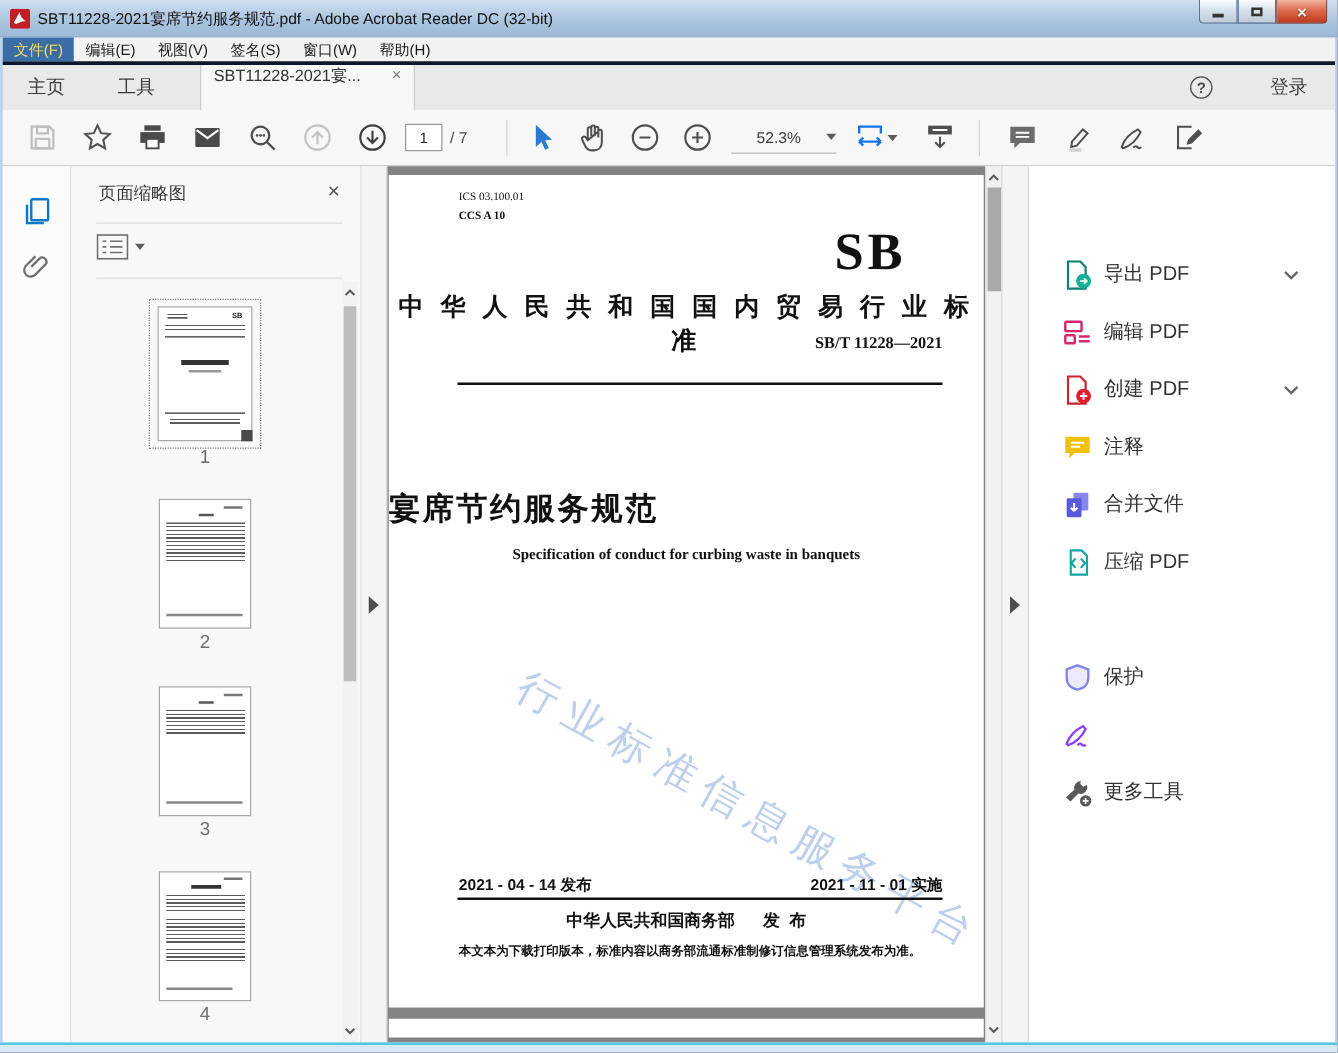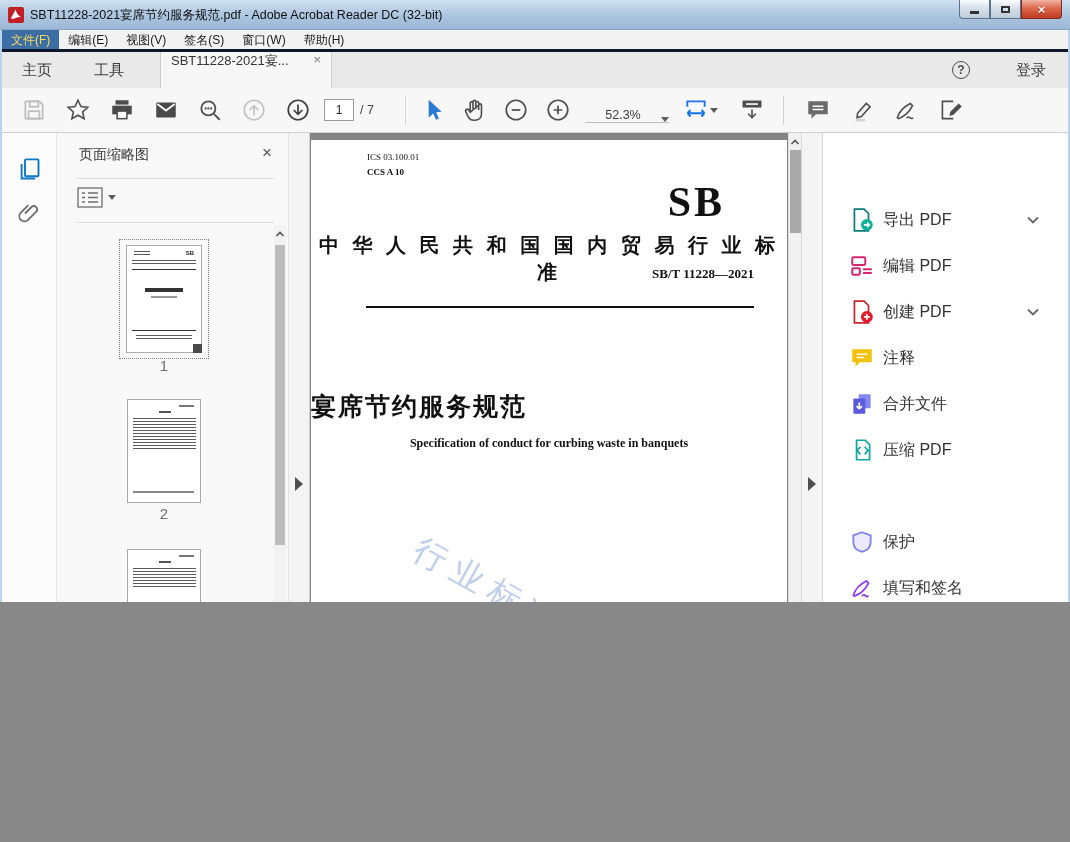--- a/index.html
+++ b/index.html
@@ -1,17 +1,17 @@
 <!DOCTYPE html>
 <html><head>
 <meta charset="utf-8">
 <style>
   html,body{margin:0;padding:0;background:#888;}
   *{box-sizing:border-box;font-family:"Liberation Sans","DejaVu Sans",sans-serif;}
-  #window{position:relative;width:1070px;height:602px;background:#b9d4ec;overflow:hidden;}
+  #window{position:relative;width:1070px;height:842px;background:#b9d4ec;overflow:hidden;}
 
   
   .titlebar{position:absolute;left:0;top:0;width:1070px;height:30px;
     background:linear-gradient(#cfdff0,#a9c3de 60%,#9db9d7);border-bottom:1px solid #8aa5c0;}
   .appicon{position:absolute;left:8px;top:7px;width:16px;height:16px;}
   .wtitle{position:absolute;left:30px;top:0;line-height:30px;font-size:12.5px;color:#111;}
   .winbtns{position:absolute;right:8px;top:0;display:flex;}
   .wbtn{width:31px;height:19px;border:1px solid #5d7291;border-top:none;
     background:linear-gradient(#fbfdfe,#d6e0ea 45%,#bfcbd9);display:flex;align-items:center;justify-content:center;}
   .wbtn.min{border-radius:0 0 0 4px;}
@@ -39,21 +39,21 @@
 
   
   .toolbar{position:absolute;left:2px;top:88px;width:1066px;height:45px;background:#f7f7f7;border-bottom:1px solid #cfcfcf;}
   .tbi{position:absolute;top:9px;width:26px;height:26px;}
   .tbi svg{width:100%;height:100%;}
   .tbsep{position:absolute;top:8px;width:1px;height:29px;background:#d4d4d4;}
   .pagebox{position:absolute;left:322px;top:11px;width:30px;height:22px;border:1px solid #9a9a9a;background:#fff;
     font-size:12px;text-align:center;color:#222;padding:0;}
   .pagetotal{position:absolute;left:358px;top:0;line-height:45px;font-size:12.5px;color:#444;}
   .zoomctl{position:absolute;left:583px;top:9px;width:84px;height:26px;border-bottom:1px solid #bdbdbd;
-    font-size:12.5px;color:#3c3c3c;display:flex;align-items:flex-end;}
+    font-size:12.5px;color:#3c3c3c;display:flex;align-items:center;}
   .zoomctl .zv{flex:1;text-align:center;}
   .carat{width:0;height:0;border-left:4px solid transparent;border-right:4px solid transparent;border-top:5px solid #5c5c5c;display:inline-block;}
   .fitdrop{position:absolute;left:708px;top:20px;}
 
   
   .main{position:absolute;left:2px;top:133px;width:1066px;height:701px;background:#e5e5e5;}
 
   .rail{position:absolute;left:0;top:0;width:55px;height:100%;background:#fbfbfb;border-right:1px solid #e4e4e4;}
   .railicon{position:absolute;left:14px;width:27px;height:27px;}
 
@@ -434,21 +434,20 @@
               <path d="M12 3l8 3v6c0 5-3.5 8-8 9-4.5-1-8-4-8-9V6z" fill="#eceafd" stroke="#8183ea" stroke-width="1.7"></path>
             </svg></span>
         <span class="tlabel">保护</span>
       </div>
 
       <div class="toolrow" style="top:432px">
         <span class="ticon"><svg viewBox="0 0 24 24" fill="none" stroke="#8a3ffc" stroke-width="1.7">
               <path d="M4 18.5c2-6 6-10 12-13l2 2c-3 6-7 10-13 12z"></path>
               <path d="M12 19.5c1.2-1.4 2.4-1.4 3.3-.3.7.8 1.7.8 2.7 0"></path>
             </svg></span>
-        <span class="tlabel">填写和签名</span>
       </div>
 
       <div class="toolrow" style="top:478px">
         <span class="ticon"><svg viewBox="0 0 24 24">
               <path d="M14.5 3.5a5 5 0 0 0-4.8 6.4L3.5 15.5l3.2 3.2 6-5.9a5 5 0 0 0 6.3-6.3l-2.8 1.2-2.2-2.2z" fill="#595959"></path>
               <circle cx="18" cy="18.2" r="4.2" fill="#595959"></circle>
               <path d="M18 16v4.4M15.8 18.2h4.4" stroke="#fff" stroke-width="1.3"></path>
             </svg></span>
         <span class="tlabel">更多工具</span>
       </div>

